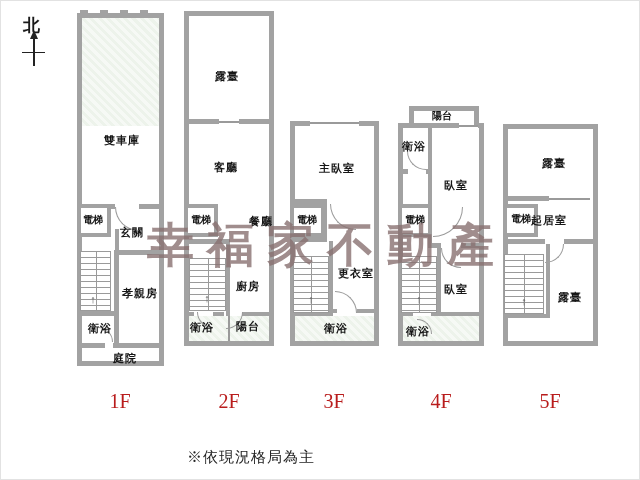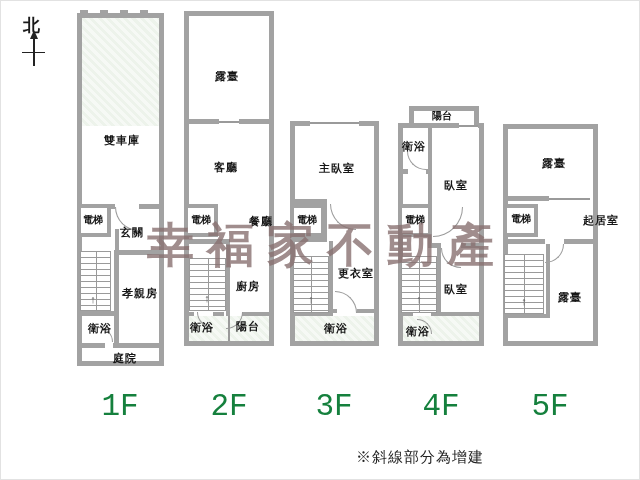--- a/index.html
+++ b/index.html
@@ -16,22 +16,22 @@
           background:repeating-linear-gradient(to bottom,#fff 0 5px,#9a9a9a 5px 6px);}
   .stairs::after{content:"";position:absolute;left:50%;top:0;bottom:0;width:1px;background:#9a9a9a;}
   .sarr{position:absolute;transform:translate(-50%,-50%);font-size:11px;color:#555;line-height:1;}
   .arc{position:absolute;box-sizing:border-box;background:transparent;}
   .arc-tr{border-top:1px solid #9a9a9a;border-right:1px solid #9a9a9a;border-top-right-radius:100% 100%;}
   .arc-bl{border-bottom:1px solid #9a9a9a;border-left:1px solid #9a9a9a;border-bottom-left-radius:100% 100%;}
   .arc-br{border-bottom:1px solid #9a9a9a;border-right:1px solid #9a9a9a;border-bottom-right-radius:100% 100%;}
   .rl{position:absolute;transform:translate(-50%,-50%);font-weight:bold;font-size:11px;letter-spacing:1px;
       color:#161616;white-space:nowrap;line-height:1;}
   .rl.sm{font-size:10px;letter-spacing:0;}
-  .fl{position:absolute;top:390px;transform:translateX(-50%);font-family:Liberation Mono, monospace;
-      font-size:31px;color:#15803d;line-height:1;}
+  .fl{position:absolute;top:390px;transform:translateX(-50%);font-family:Liberation Serif, serif;
+      font-size:20px;color:#b91c1c;line-height:1;}
   .fn{position:absolute;top:447px;font-size:15px;color:#222;letter-spacing:1px;white-space:nowrap;}
   #watermark{position:absolute;left:146px;top:220px;font-size:47px;font-weight:bold;letter-spacing:13px;
              color:rgba(136,112,112,.8);white-space:nowrap;line-height:1;z-index:5;}
   .tick{position:absolute;background:#a2a2a2;}
   #north-label{position:absolute;left:22px;top:13px;font-size:17px;font-weight:bold;color:#1a1a1a;}
   #north-head{position:absolute;left:29px;top:29px;width:0;height:0;
               border-left:4px solid transparent;border-right:4px solid transparent;border-bottom:9px solid #222;}
   #north-shaft{position:absolute;left:32px;top:37px;width:2px;height:28px;background:#222;}
   #north-cross{position:absolute;left:21px;top:51px;width:23px;height:1px;background:#222;}
 </style>
@@ -155,26 +155,26 @@
   <div class="wall" style="left:502px;top:238px;width:42px;height:5px"></div>
   <div class="wall" style="left:563px;top:238px;width:34px;height:5px"></div>
   <div class="arc arc-br" style="left:544px;top:243px;width:19px;height:19px"></div>
   <div class="wall" style="left:545px;top:243px;width:4px;height:74px"></div>
   <div class="wall" style="left:502px;top:313px;width:47px;height:4px"></div>
   <div class="elev" style="left:502px;top:203px;width:35px;height:33px"></div>
   <div class="stairs" style="left:503px;top:253px;width:40px;height:60px"></div>
   <div class="sarr" style="left:523px;top:300px">↑</div>
   <div class="rl" style="left:553px;top:162px">露臺</div>
   <div class="rl sm" style="left:520px;top:218px">電梯</div>
-  <div class="rl" style="left:600px;top:219px">起居室</div>
+  <div class="rl" style="left:548px;top:219px">起居室</div>
   <div class="rl" style="left:569px;top:296px">露臺</div>
 
   <div class="fl" style="left:119px">1F</div>
   <div class="fl" style="left:228px">2F</div>
   <div class="fl" style="left:333px">3F</div>
   <div class="fl" style="left:440px">4F</div>
   <div class="fl" style="left:549px">5F</div>
 
-  <div class="fn" style="left:355px">※斜線部分為增建</div>
+  <div class="fn" style="left:186px">※依現況格局為主</div>
 
   <div id="watermark">幸福家不動產</div>
 
 </div>
 
 </body></html>

